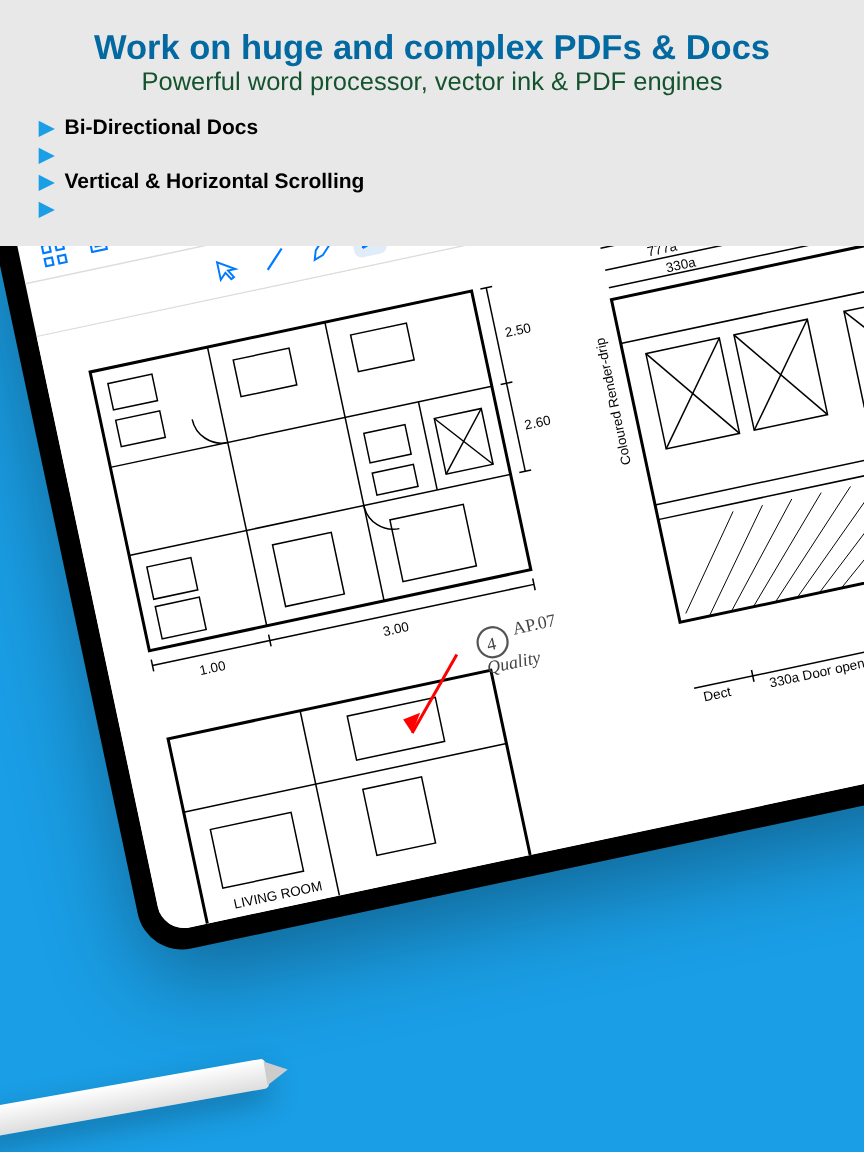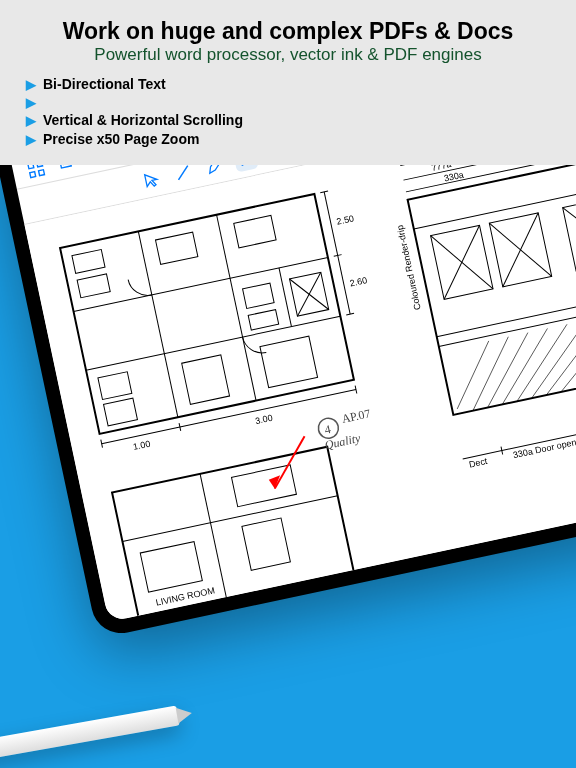--- a/index.html
+++ b/index.html
@@ -1,18 +1,18 @@
 <!DOCTYPE html>
 <html><head>
 <meta charset="utf-8">
 <style>
 * { margin:0; padding:0; box-sizing:border-box; }
 body { width:576px; height:768px; overflow:hidden; background:#1a9ee5; font-family:-apple-system,Helvetica,Arial,sans-serif; position:relative; }
 .marketing { position:absolute; top:0; left:0; right:0; background:#e8e8e8; padding:18px 20px 16px; z-index:10; }
-.marketing h1 { font-size:23px; font-weight:800; text-align:center; color:#000000; }
+.marketing h1 { font-size:23px; font-weight:800; text-align:center; color:#0369a1; }
 .marketing h2 { font-size:17px; font-weight:400; text-align:center; color:#14532d; margin-bottom:10px; }
 .features { padding-left:6px; }
 .feature { display:flex; align-items:center; font-size:14px; font-weight:700; color:#000; line-height:1.35; }
 .feature .tri { color:#1a9ee5; font-size:13px; margin-right:7px; }
 .ipad-wrap { position:absolute; top:130px; left:-10px; width:720px; height:720px; transform:rotate(-12deg); transform-origin:top left; }
 .ipad { width:700px; height:520px; background:#000; border-radius:30px; padding:14px; box-shadow:0 20px 60px rgba(0,0,0,.35); position:relative; }
 .ipad::before { content:""; position:absolute; top:6px; left:50%; transform:translateX(-50%); width:110px; height:5px; background:#1a1a1a; border-radius:3px; }
 .screen { width:100%; height:100%; background:#fff; border-radius:18px; overflow:hidden; display:flex; flex-direction:column; position:relative; }
 .status { height:18px; display:flex; justify-content:space-between; align-items:center; padding:0 14px; font-size:10px; font-weight:500; color:#000; }
 .toolbar1 { height:32px; display:flex; align-items:center; gap:14px; padding:0 14px; border-bottom:1px solid #ddd; }
@@ -34,32 +34,31 @@
 </style>
 </head>
 <body>
 
 <div class="marketing">
   <h1>Work on huge and complex PDFs &amp; Docs</h1>
   <h2>Powerful word processor, vector ink &amp; PDF engines</h2>
   <div class="features">
     <div class="feature">
         <span class="tri">▶</span>
-        <span>Bi-Directional Text</span>
+        <span>Bi-Directional Docs</span>
       </div>
     <div class="feature">
         <span class="tri">▶</span>
       </div>
     <div class="feature">
         <span class="tri">▶</span>
         <span>Vertical &amp; Horizontal Scrolling</span>
       </div>
     <div class="feature">
         <span class="tri">▶</span>
-        <span>Precise x50 Page Zoom</span>
       </div>
   </div>
 </div>
 
 <div class="ipad-wrap">
   <div class="ipad">
     <div class="screen">
 
       <div class="status">
         <div>

